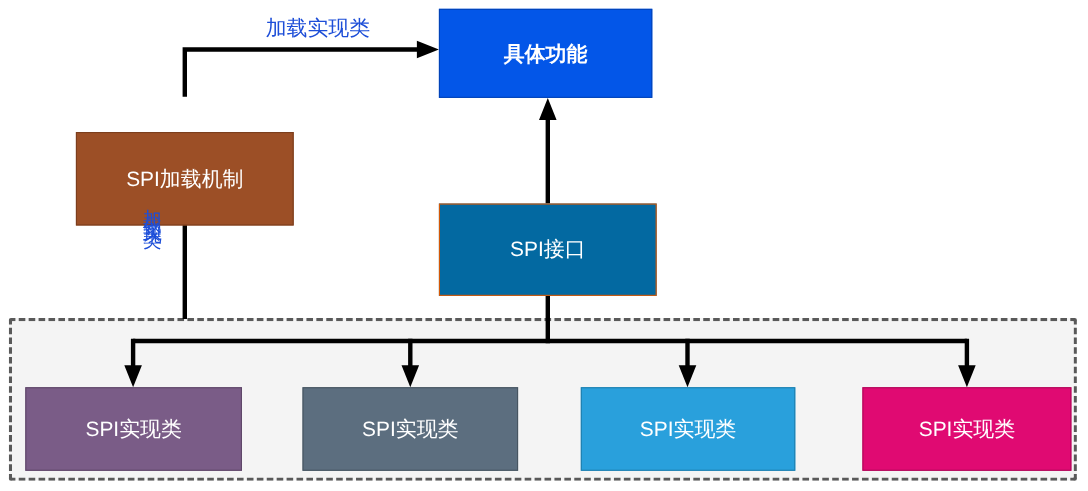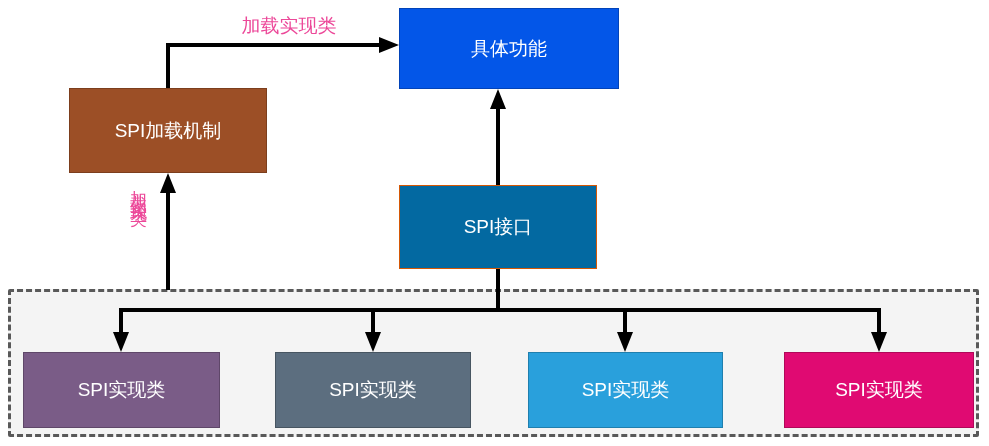--- a/index.html
+++ b/index.html
@@ -29,30 +29,30 @@
     position: absolute;
     box-sizing: border-box;
     border: 1px solid transparent;
     display: flex;
     align-items: center;
     justify-content: center;
     color: #ffffff;
     font-size: 19px;
     text-align: center;
   }
-  .node-concrete  { left: 399px; top: 8px;   width: 220px; height: 81px; }
+  .node-concrete  { left: 399px; top: 8px;   width: 194px; height: 81px; font-weight: bold; }
   .node-loader    { left: 69px;  top: 88px;  width: 198px; height: 85px; }
   .node-interface { left: 399px; top: 185px; width: 198px; height: 84px; }
   .node-impl1 { left: 23px;  top: 352px; width: 197px; height: 76px; }
   .node-impl2 { left: 275px; top: 352px; width: 196px; height: 76px; }
   .node-impl3 { left: 528px; top: 352px; width: 195px; height: 76px; }
   .node-impl4 { left: 784px; top: 352px; width: 190px; height: 76px; }
   .edge-label {
     position: absolute;
-    color: #ec4899;
+    color: #1d4ed8;
     font-size: 19px;
     text-align: center;
   }
   .label-load-top { left: 227px; top: 13px; width: 124px; }
   .label-ref {
     left: 498px; top: 102px; width: 56px;
     font-size: 18px; line-height: 23px;
   }
   .label-load-left {
     left: 127px; top: 177px;
@@ -109,21 +109,21 @@
     <g>
       <line x1="168" y1="290" x2="168" y2="188" stroke="#000" stroke-width="4"></line>
       <polygon points="168,173 160,193 176,193" fill="#000"></polygon>
     </g>
   </svg>
 
   <div class="node node-concrete" style="background-color: rgb(3, 86, 232); border-color: rgb(2, 67, 184);">
     <span>具体功能</span>
   </div>
 
-  <div class="node node-loader" style="background-color: rgb(156, 79, 38); border-color: rgb(124, 62, 29);">
+  <div class="node node-loader" style="background-color: rgb(156, 79, 38); border-color: rgb(124, 62, 29); margin-top: 32px;">
     <span>SPI加载机制</span>
   </div>
 
   <div class="node node-interface" style="background-color: #0369a1; border-color: rgb(212, 88, 6);">
     <span>SPI接口</span>
   </div>
 
   <div class="node node-impl1" style="background-color: rgb(122, 92, 135); border-color: rgb(95, 71, 105);">
     <span>SPI实现类</span>
   </div>

